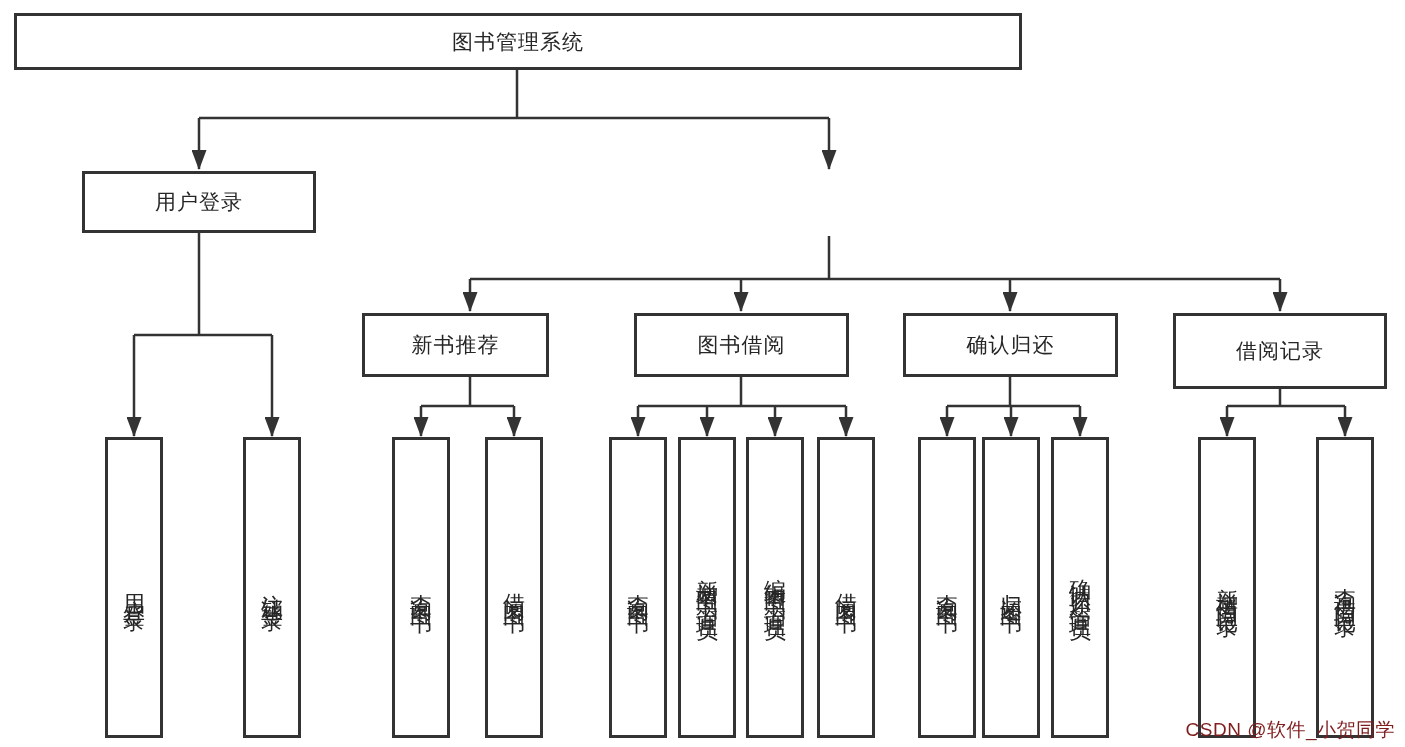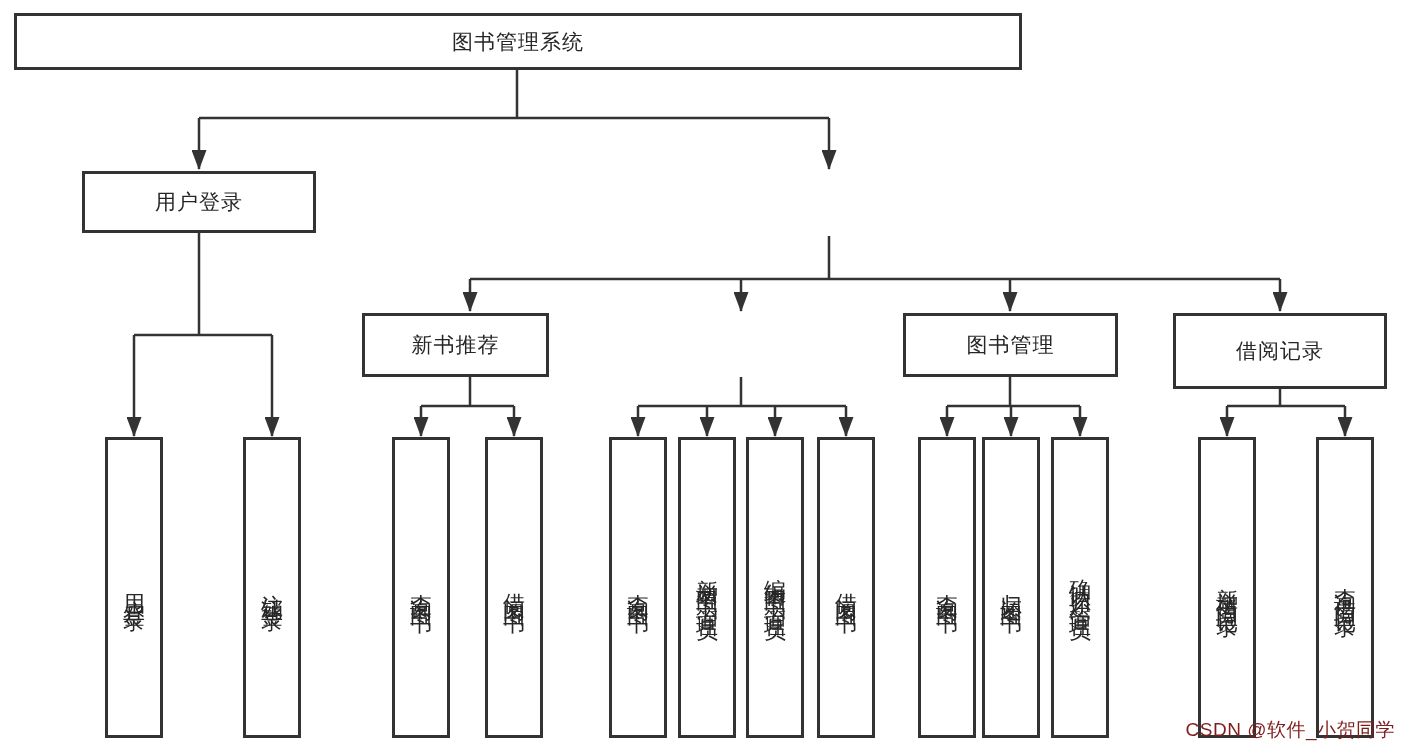--- a/index.html
+++ b/index.html
@@ -85,21 +85,22 @@
       <line x1="1227" y1="406" x2="1227" y2="436" marker-end="url(#arrow)"></line>
       <line x1="1345" y1="406" x2="1345" y2="436" marker-end="url(#arrow)"></line>
     </g>
   </svg>
 
   <div class="box" style="left:14px;top:13px;width:1008px;height:57px">图书管理系统</div>
 
   <div class="box" style="left:82px;top:171px;width:234px;height:62px">用户登录</div>
 
   <div class="box" style="left:362px;top:313px;width:187px;height:64px">新书推荐</div>
-  <div class="box" style="left:903px;top:313px;width:215px;height:64px">图书管理</div>
+  <div class="box" style="left:634px;top:313px;width:215px;height:64px">图书借阅</div>
+  <div class="box" style="left:903px;top:313px;width:215px;height:64px">确认归还</div>
   <div class="box" style="left:1173px;top:313px;width:214px;height:76px">借阅记录</div>
 
   <div class="box v" style="left:105px;top:437px;width:58px;height:301px">用户登录</div>
   <div class="box v" style="left:243px;top:437px;width:58px;height:301px">注销登录</div>
 
   <div class="box v" style="left:392px;top:437px;width:58px;height:301px">查询图书</div>
   <div class="box v" style="left:485px;top:437px;width:58px;height:301px">借阅图书</div>
 
   <div class="box v" style="left:609px;top:437px;width:58px;height:301px">查询图书</div>
   <div class="box v" style="left:678px;top:437px;width:58px;height:301px">新增图书（管理员）</div>

